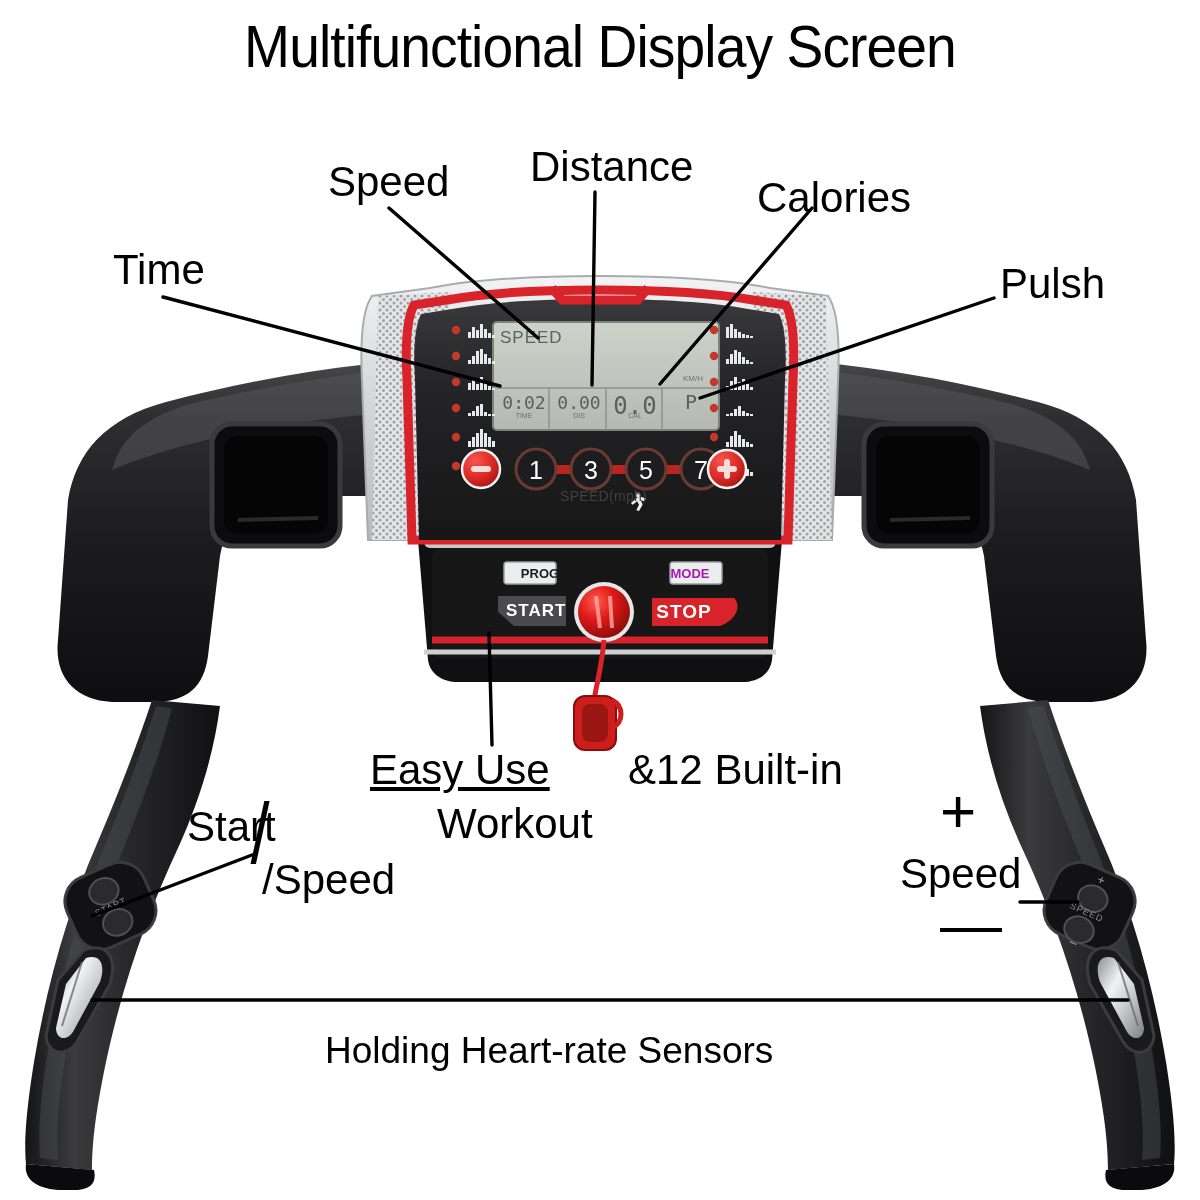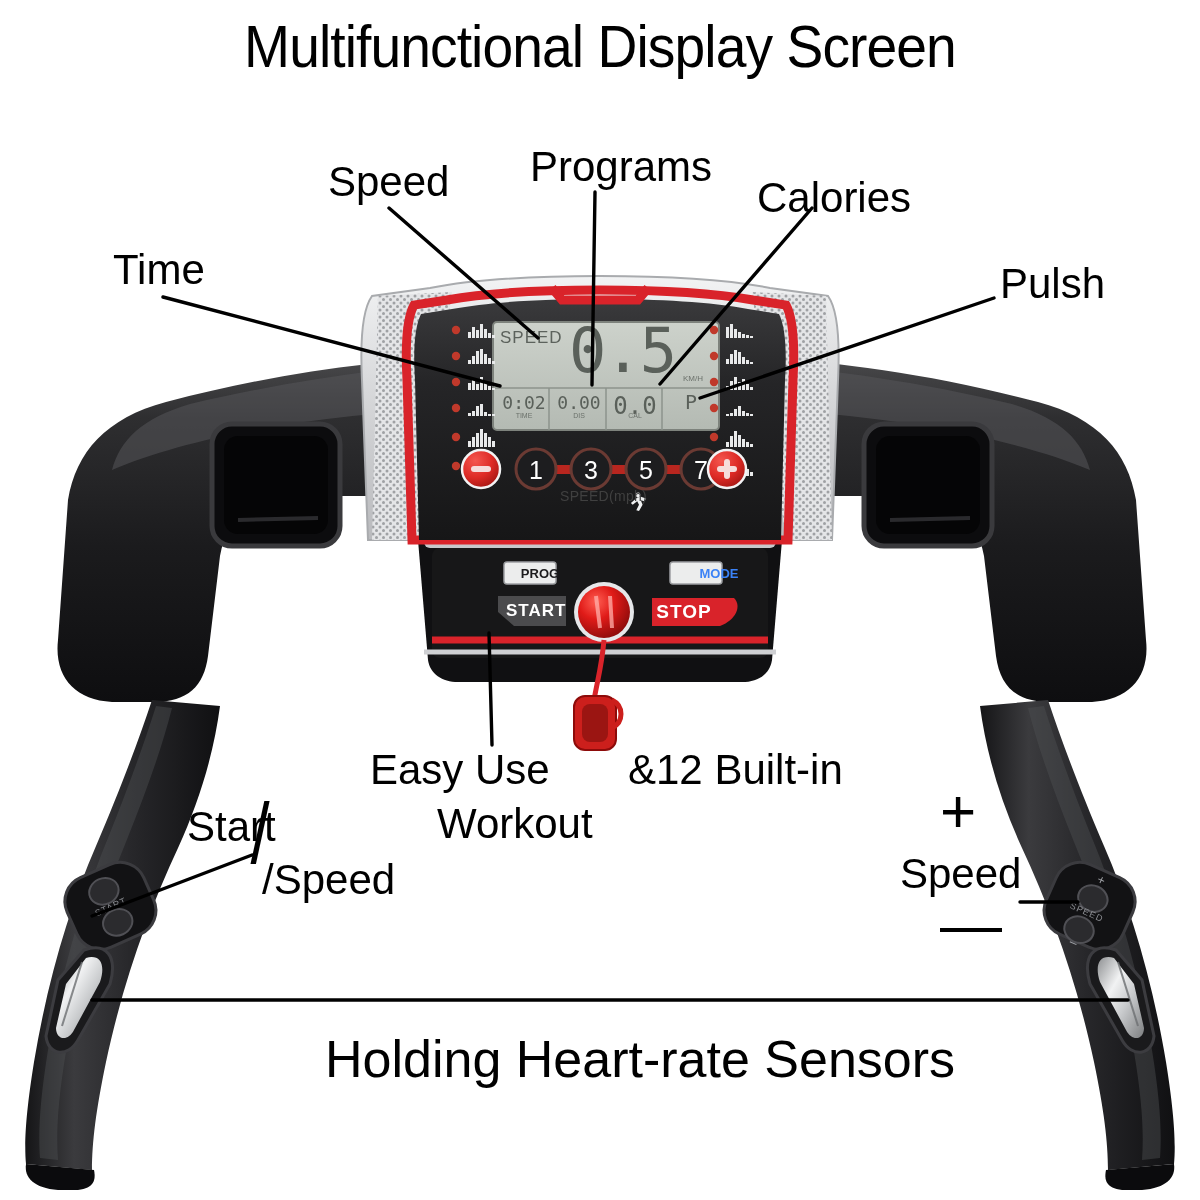--- a/index.html
+++ b/index.html
@@ -30,38 +30,38 @@
     color:#000;
     white-space:nowrap;
     line-height:1.05;
   }
   .c-time{left:113px;top:248px;font-size:42px;}
   .c-speed{left:328px;top:160px;font-size:42px;}
   .c-distance{left:530px;top:145px;font-size:42px;}
   .c-calories{left:757px;top:176px;font-size:42px;}
   .c-pulsh{left:1000px;top:262px;font-size:42px;}
 
-  .c-easy{left:370px;top:748px;font-size:42px;}
+  .c-easy{left:370px;top:748px;font-size:42px;text-decoration:underline;}
   .c-built{left:628px;top:748px;font-size:42px;}
   .c-workout{left:437px;top:802px;font-size:42px;}
   .c-programs{left:598px;top:802px;font-size:42px;}
 
   .c-start{left:187px;top:805px;font-size:42px;}
   .c-stop{left:262px;top:858px;font-size:42px;}
   .bigslash{
     position:absolute;left:248px;top:790px;
     font-size:86px;line-height:86px;color:#000;
     transform:scaleX(.8);
   }
 
   .c-plusmark{left:940px;top:778px;font-size:62px;font-weight:400;}
   .c-speed2{left:900px;top:852px;font-size:42px;}
   .c-minusmark{left:940px;top:892px;font-size:62px;}
 
-  .c-heart{left:325px;top:1032px;font-size:52px;}
+  .c-heart{left:325px;top:1032px;font-size:37px;}
 
   
   #leaders{position:absolute;left:0;top:0;width:1200px;height:1200px;}
 
   
   #machine{position:absolute;left:0;top:0;width:1200px;height:1200px;}
 </style>
 </head>
 <body>
 
@@ -467,21 +467,20 @@
     <g>
       <path d="M604 640 C 602 664, 598 678, 594 700" stroke="#d9232a" stroke-width="5" fill="none"></path>
       <rect x="574" y="696" width="42" height="54" rx="11" fill="#cc1f1c" stroke="#8d0b0a" stroke-width="2"></rect>
       <rect x="582" y="704" width="26" height="38" rx="8" fill="#9b1512"></rect>
       <path d="M612 700 C 624 706, 624 722, 612 728" stroke="#cc1f1c" stroke-width="5" fill="none"></path>
     </g>
   </svg>
 
   <div style="position:absolute;left:497px;top:326px;width:220px;height:100px;">
     <div style="position:absolute;left:3px;top:2px;font-size:17px;color:#5c625c;letter-spacing:1px;font-family:'Liberation Sans',sans-serif;">SPEED</div>
-    <div style="position:absolute;left:72px;top:-6px;font-size:62px;line-height:62px;color:#5a605a;font-family:'DejaVu Sans Mono',monospace;letter-spacing:-2px;">0.5</div>
     <div style="position:absolute;left:186px;top:48px;font-size:8px;color:#6b716b;">KM/H</div>
 
     <div style="position:absolute;left:2px;top:66px;width:50px;text-align:center;font-size:18px;color:#5a605a;font-family:'DejaVu Sans Mono',monospace;">0:02</div>
     <div style="position:absolute;left:2px;top:86px;width:50px;text-align:center;font-size:7px;color:#6b716b;">TIME</div>
 
     <div style="position:absolute;left:57px;top:66px;width:50px;text-align:center;font-size:18px;color:#5a605a;font-family:'DejaVu Sans Mono',monospace;">0.00</div>
     <div style="position:absolute;left:57px;top:86px;width:50px;text-align:center;font-size:7px;color:#6b716b;">DIS</div>
 
     <div style="position:absolute;left:113px;top:66px;width:50px;text-align:center;font-size:24px;color:#5a605a;font-family:'DejaVu Sans Mono',monospace;">0.0</div>
     <div style="position:absolute;left:113px;top:86px;width:50px;text-align:center;font-size:7px;color:#6b716b;">CAL</div>
@@ -489,21 +488,21 @@
     <div style="position:absolute;left:169px;top:64px;width:50px;text-align:center;font-size:20px;color:#5a605a;font-family:'DejaVu Sans Mono',monospace;">P</div>
   </div>
 
   <div style="position:absolute;left:523px;top:456px;width:26px;text-align:center;font-size:25px;color:#fff;">1</div>
   <div style="position:absolute;left:578px;top:456px;width:26px;text-align:center;font-size:25px;color:#fff;">3</div>
   <div style="position:absolute;left:633px;top:456px;width:26px;text-align:center;font-size:25px;color:#fff;">5</div>
   <div style="position:absolute;left:688px;top:456px;width:26px;text-align:center;font-size:25px;color:#fff;">7</div>
   <div style="position:absolute;left:560px;top:488px;font-size:14px;color:#404040;letter-spacing:.3px;">SPEED(mph)</div>
 
   <div style="position:absolute;left:504px;top:566px;width:72px;text-align:center;font-size:13px;font-weight:bold;color:#1b1b1d;">PROG</div>
-  <div style="position:absolute;left:670px;top:566px;width:40px;text-align:center;font-size:13px;font-weight:bold;color:#3b82f6;padding-left:29px;">MODE</div>
+  <div style="position:absolute;left:670px;top:566px;width:40px;text-align:center;font-size:13px;font-weight:bold;color:#a21caf;">MODE</div>
   <div style="position:absolute;left:506px;top:601px;width:56px;text-align:center;font-size:17px;font-weight:bold;color:#ffffff;letter-spacing:1px;">START</div>
   <div style="position:absolute;left:654px;top:601px;width:60px;text-align:center;font-size:19px;font-weight:bold;color:#ffffff;letter-spacing:1px;">STOP</div>
 
   <svg id="leaders" viewBox="0 0 1200 1200">
     <g stroke="#000" stroke-width="3.4" fill="none" stroke-linecap="round">
 
       <line x1="163" y1="297" x2="500" y2="386"></line>
 
       <line x1="389" y1="208" x2="538" y2="338"></line>
 
@@ -518,21 +517,21 @@
       <line x1="252" y1="855" x2="92" y2="916"></line>
 
       <line x1="1020" y1="902" x2="1078" y2="902"></line>
 
       <path d="M92 1000 L1128 1000"></path>
     </g>
   </svg>
 
   <div class="callout c-time">Time</div>
   <div class="callout c-speed">Speed</div>
-  <div class="callout c-distance">Programs</div>
+  <div class="callout c-distance">Distance</div>
   <div class="callout c-calories">Calories</div>
   <div class="callout c-pulsh">Pulsh</div>
 
   <div class="callout c-easy">Easy Use</div>
   <div class="callout c-built">&amp;12 Built-in</div>
   <div class="callout c-workout">Workout</div>
 
   <div class="callout c-start">Start</div>
   <div class="bigslash">/</div>
   <div class="callout c-stop">/Speed</div>

